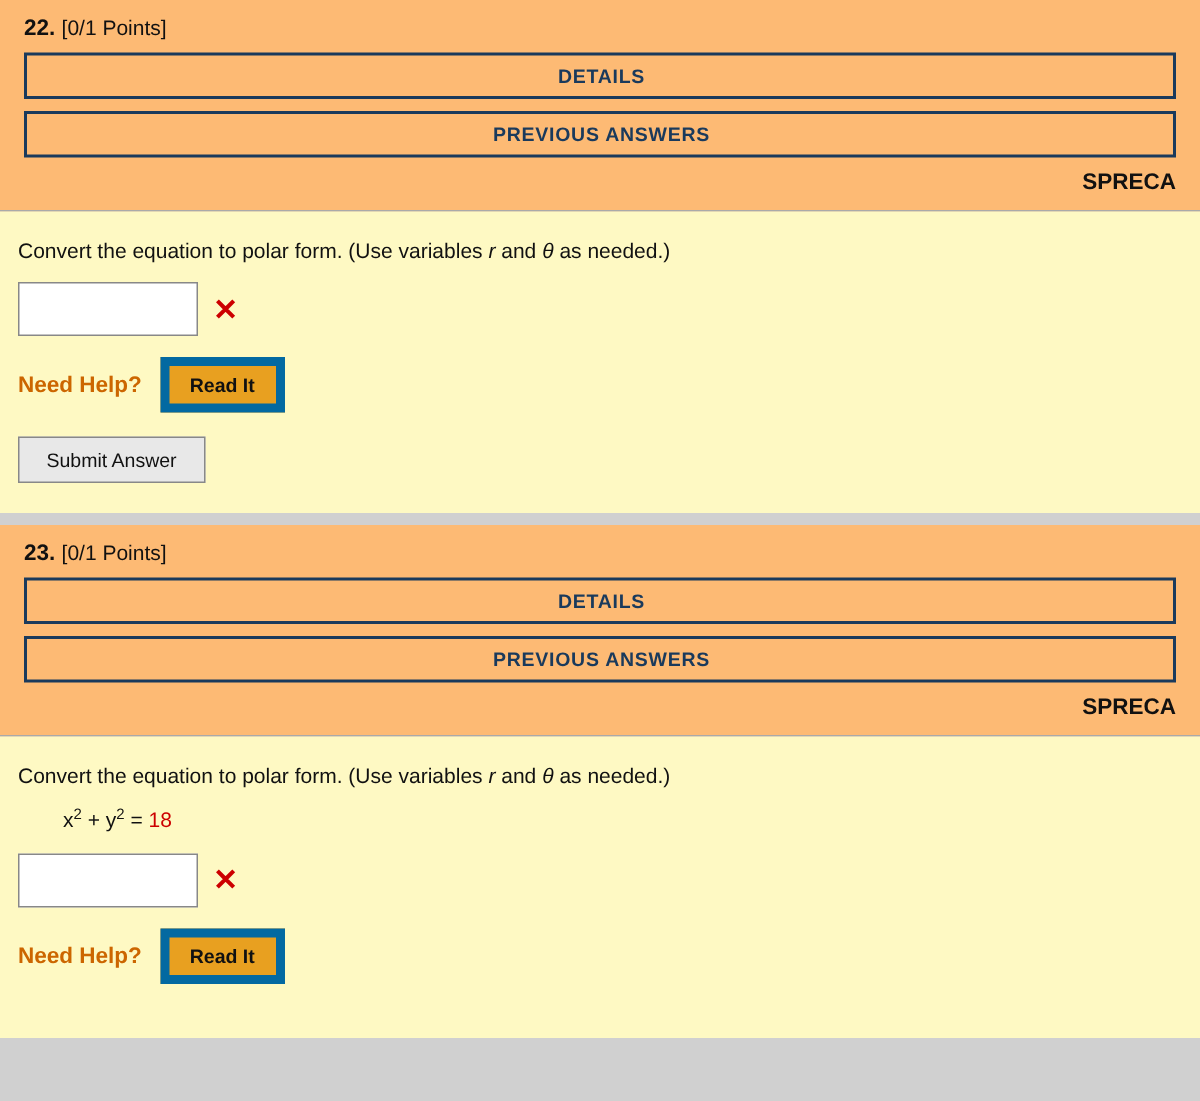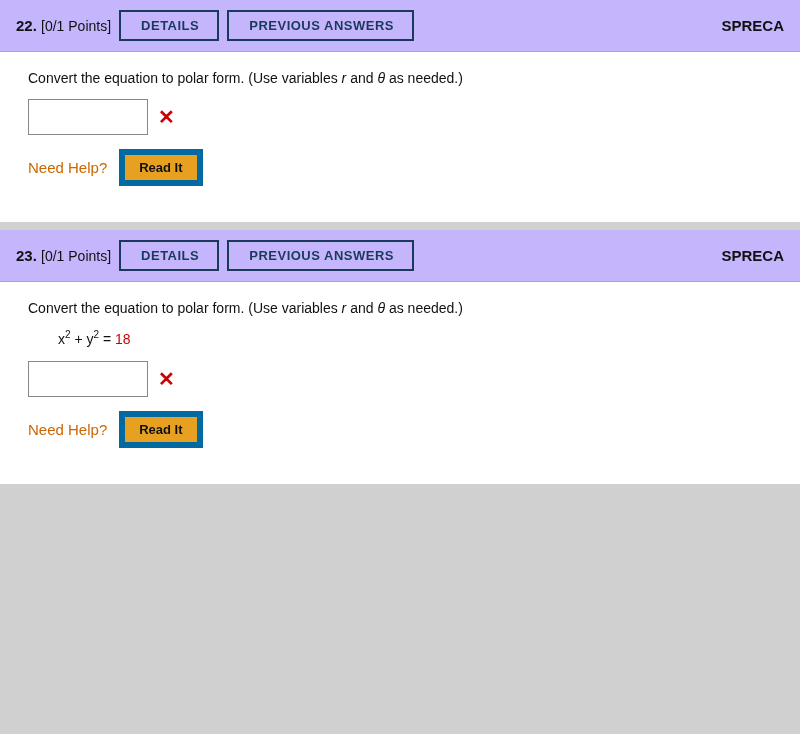--- a/index.html
+++ b/index.html
@@ -16,25 +16,25 @@
       font-size: 14px;
     }
 
     .question-block {
       background-color: #c8c8c8;
       margin-bottom: 8px;
     }
 
     .question-header {
       display: flex;
-      align-items: center;
       padding: 10px 16px;
-      background-color: #c4b5fd;
+      background-color: #fdba74;
       border-bottom: 1px solid #aaa;
       gap: 8px;
+      flex-direction: column;
     }
 
     .question-number {
       font-weight: bold;
       font-size: 15px;
       color: #111;
       white-space: nowrap;
     }
 
     .header-btn {
@@ -55,22 +55,22 @@
     }
 
     .spreca-text {
       font-weight: bold;
       font-size: 15px;
       color: #111;
       margin-left: auto;
     }
 
     .question-body {
-      background-color: #ffffff;
-      padding: 16px 24px 20px 28px;
+      background-color: #fef9c3;
+      padding: 16px 24px 20px 12px;
       margin: 0 0 0 0;
     }
 
     .question-text {
       font-size: 14px;
       color: #111;
       margin-bottom: 10px;
       line-height: 1.5;
     }
 
@@ -112,21 +112,21 @@
 
     .need-help-row {
       display: flex;
       align-items: center;
       gap: 12px;
       margin-bottom: 16px;
     }
 
     .need-help-label {
       color: #cc6600;
-      font-weight: normal;
+      font-weight: bold;
       font-size: 15px;
     }
 
     .help-btn {
       background-color: #e8a020;
       border: 6px solid #0369a1;
       color: #111;
       padding: 5px 14px;
       font-size: 13px;
       font-weight: bold;
@@ -169,20 +169,23 @@
       Convert the equation to polar form. (Use variables <span class="italic">r</span> and <span class="italic">θ</span> as needed.)
     </p>
     <div class="answer-row">
       <input type="text" class="answer-input" style="">
       <span class="x-mark">✕</span>
     </div>
     <div class="need-help-row">
       <span class="need-help-label">Need Help?</span>
       <button class="help-btn">Read It</button>
     </div>
+    <div class="submit-row">
+      <button class="submit-btn">Submit Answer</button>
+    </div>
   </div>
 </div>
 
 <div class="question-block">
   <div class="question-header">
     <span class="question-number">
       <span>23.</span>
       <span style="font-weight:normal; font-size:14px;">[0/1 Points]</span>
     </span>
     <button class="header-btn header-btn-active">DETAILS</button>

